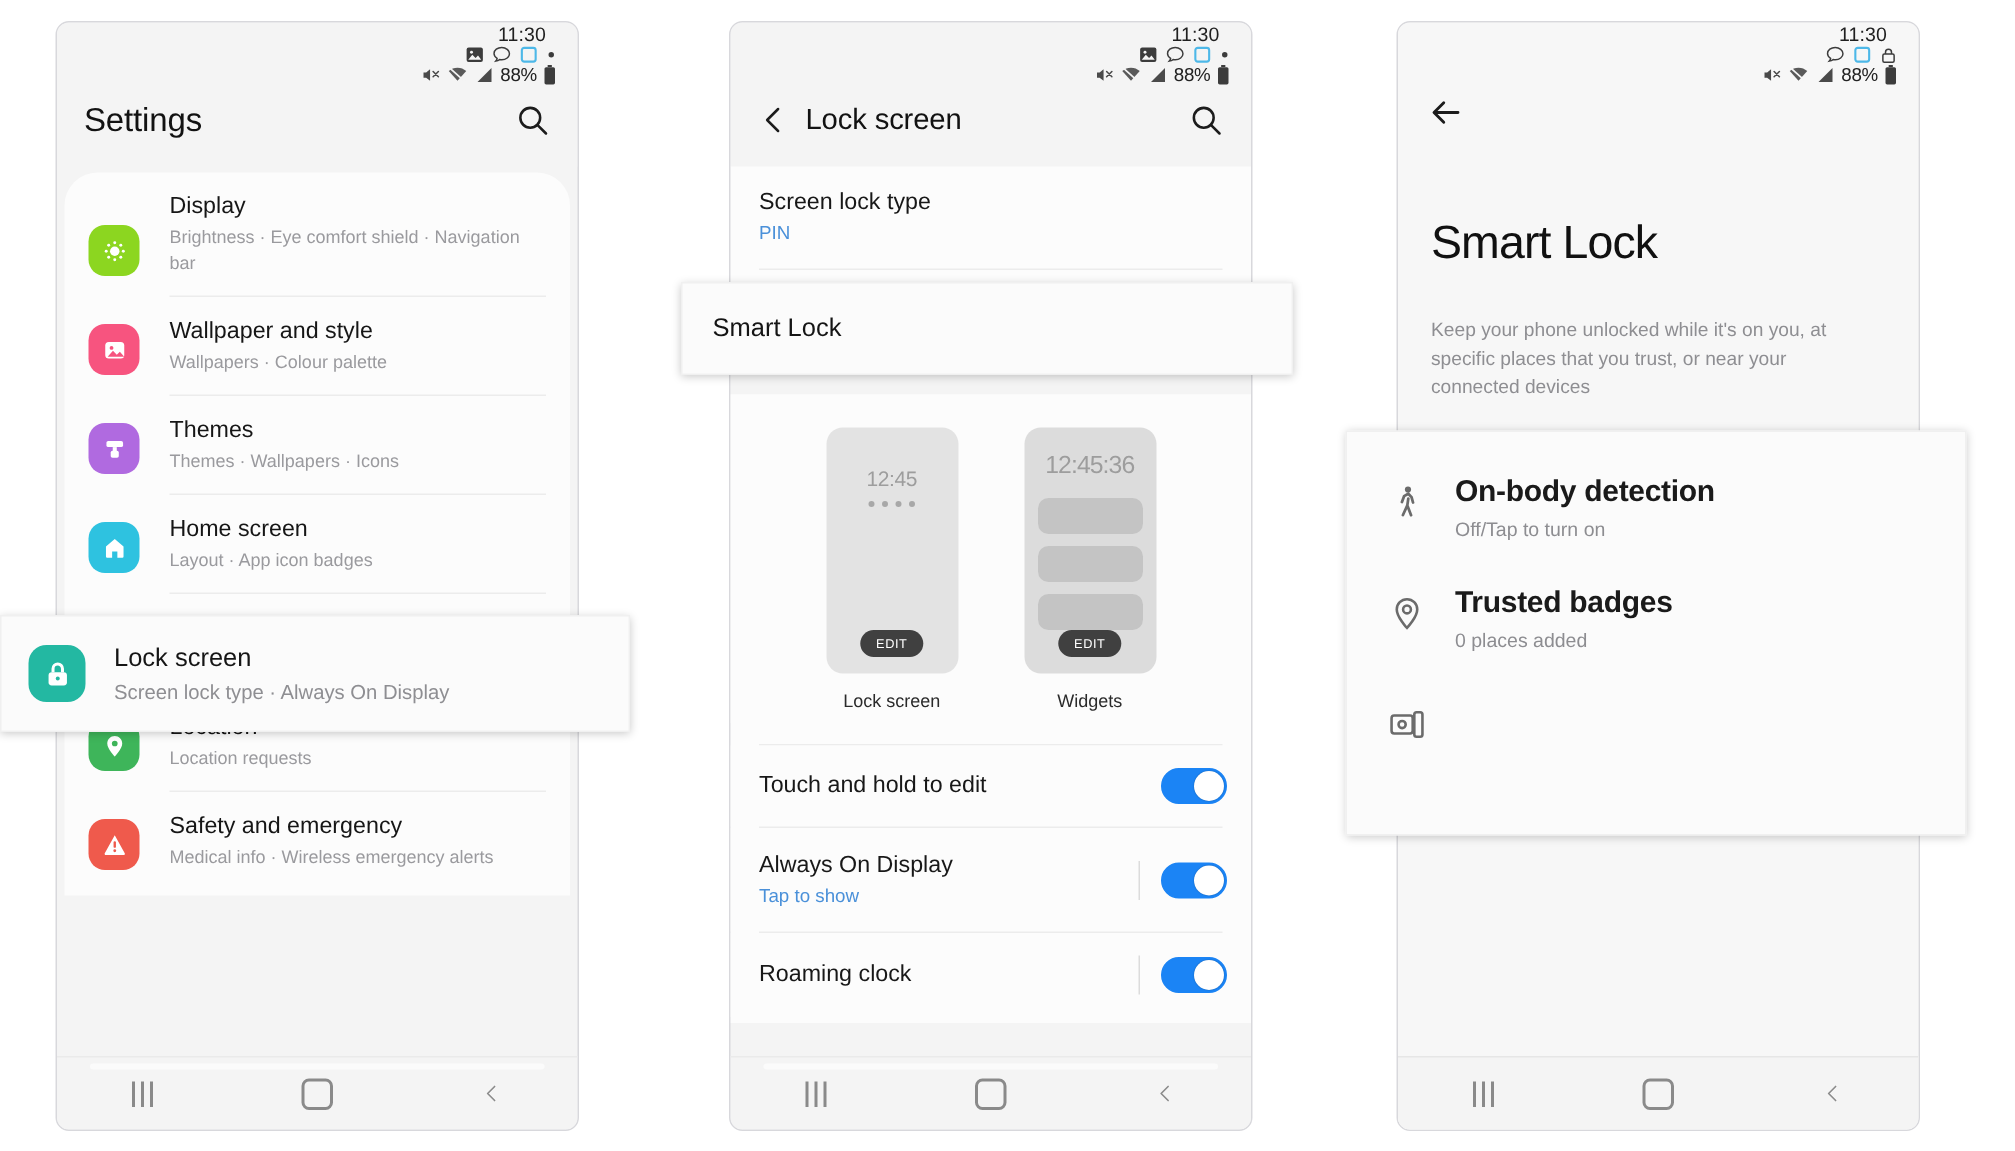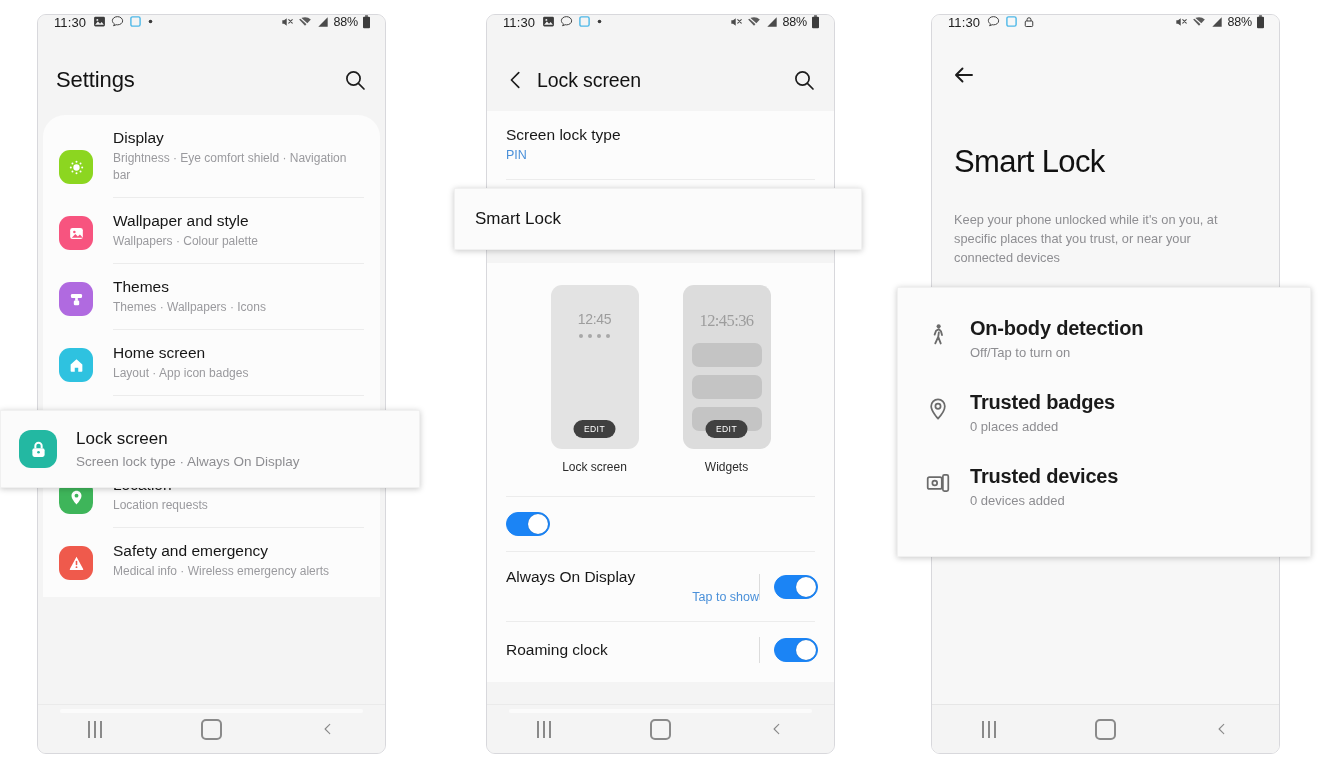--- a/index.html
+++ b/index.html
@@ -21,25 +21,26 @@
     overflow:hidden;
     box-sizing:border-box;
   }
   #phone1{left:37px;}
   #phone2{left:486px;}
   #phone3{left:931px;}
 
   
   .statusbar{
     position:relative;height:34px;
-    display:flex;align-items:flex-start;
+    display:flex;align-items:flex-end;
     padding:0 14px 0 16px;
     background:#f4f4f4;
     font-size:12.5px;color:#2a2a2a;
     letter-spacing:.1px;
+    flex-direction:column;
   }
   .sb-time{font-size:13px;color:#202020;margin-right:7px;font-weight:400;}
   .sb-left{display:flex;align-items:center;gap:5px;}
   .sb-right{margin-left:auto;display:flex;align-items:center;gap:4px;}
   .sb-batt{font-size:12.5px;color:#222;letter-spacing:-.2px;}
   .ic{display:inline-block;line-height:0;}
 
   
   .appbar{
     height:62px;display:flex;align-items:center;
@@ -78,37 +79,37 @@
 
   
   .previews{display:flex;justify-content:center;gap:44px;padding:22px 0 8px 0;background:#fcfcfc;}
   .pv{display:flex;flex-direction:column;align-items:center;}
   .pv-screen{
     width:88px;height:164px;border-radius:11px;background:#e3e3e3;
     position:relative;display:flex;flex-direction:column;align-items:center;
   }
   .pv-screen.b{background:#dcdcdc;}
   .pv-clock{font-size:14px;color:#9d9d9d;margin-top:26px;letter-spacing:-.3px;}
-  .pv-clock.small{font-size:16.5px;margin-top:26px;letter-spacing:-.6px;font-family:Liberation Serif, serif;}
+  .pv-clock.small{font-size:16.5px;margin-top:16px;letter-spacing:-.6px;}
   .pv-dots{display:flex;gap:5px;margin-top:7px;}
   .pv-dots i{width:4px;height:4px;border-radius:50%;background:#a8a8a8;display:block;}
   .pv-bars{margin-top:12px;display:flex;flex-direction:column;gap:8px;}
   .pv-bars i{display:block;width:70px;height:24px;border-radius:7px;background:#c4c4c4;}
   .pv-edit{
     position:absolute;bottom:11px;left:50%;transform:translateX(-50%);
     background:#404040;color:#fff;font-size:8.5px;letter-spacing:.4px;
     padding:4px 11px;border-radius:10px;
   }
   .pv-label{font-size:12px;color:#2b2b2b;margin-top:11px;}
 
   
   .trow{display:flex;align-items:center;padding:15px 16px 15px 19px;background:#fcfcfc;}
   .trow .tt{flex:1;}
   .trow .tt1{font-size:15.5px;color:#181818;line-height:20px;}
-  .trow .tt2{font-size:12.5px;color:#4a90d9;line-height:17px;margin-top:2px;text-align:right;}
+  .trow .tt2{font-size:12.5px;color:#4a90d9;line-height:17px;margin-top:2px;}
   .tsep{width:1px;height:26px;background:#dcdcdc;margin-right:14px;}
   .toggle{
     width:44px;height:24px;border-radius:13px;background:#1b84f5;
     position:relative;flex:none;border:1px solid #1b84f5;box-sizing:border-box;
   }
   .toggle .knob{
     position:absolute;top:1px;right:1px;width:20px;height:20px;border-radius:50%;
     background:#fff;box-shadow:0 0 1px rgba(0,0,0,.35);
   }
 
@@ -460,20 +461,23 @@
               </div>
               <div class="pv-edit">EDIT</div>
             </div>
             <div class="pv-label">Widgets</div>
           </div>
         </div>
       <div style="height:14px;"></div>
       <div class="pdivider"></div>
       <div id="toggle-list">
           <div class="trow">
+            <span class="tt">
+              <span class="tt1" style="display:block">Touch and hold to edit</span>
+            </span>
             <span class="toggle" style="background:#1b84f5;border-color:#1b84f5">
               <span class="knob"></span>
             </span>
           </div>
           <div class="pdivider"></div>
           <div class="trow">
             <span class="tt">
               <span class="tt1" style="display:block">Always On Display</span>
               <span class="tt2" style="display:block">Tap to show</span>
             </span>
@@ -636,21 +640,17 @@
           </span>
         </div>
         <div class="orow">
           <span class="oic">
             <svg width="26" height="26" viewBox="0 0 24 24">
               <rect x="2.5" y="6.5" width="13" height="11" rx="1.6" fill="none" stroke="#6b6b6b" stroke-width="1.6"></rect>
               <rect x="16.5" y="4.5" width="5" height="15" rx="1.4" fill="none" stroke="#6b6b6b" stroke-width="1.6"></rect>
               <circle cx="9" cy="12" r="2.2" fill="none" stroke="#6b6b6b" stroke-width="1.6"></circle>
             </svg>
           </span>
-          <span class="otxt">
-            <span class="o1" style="display:block">Trusted devices</span>
-            <span class="o2" style="display:block">0 devices added</span>
-          </span>
         </div>
       </div>
   </div>
 
 </div>
 
 </body></html>

